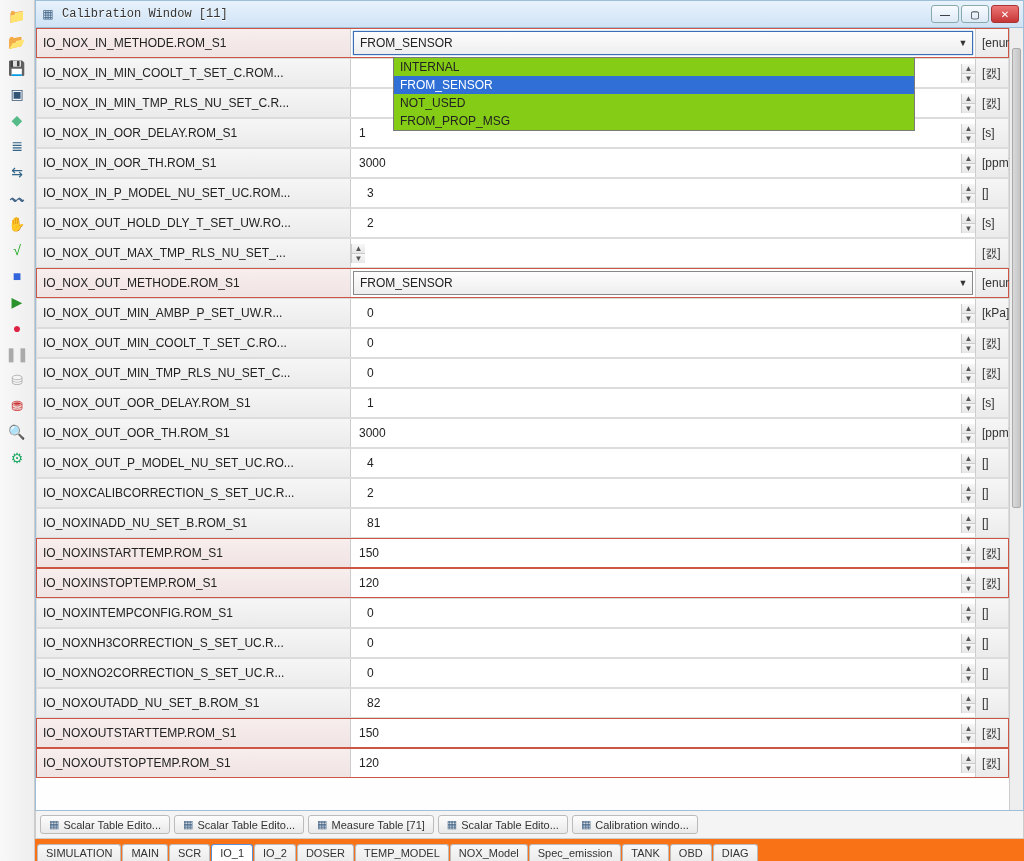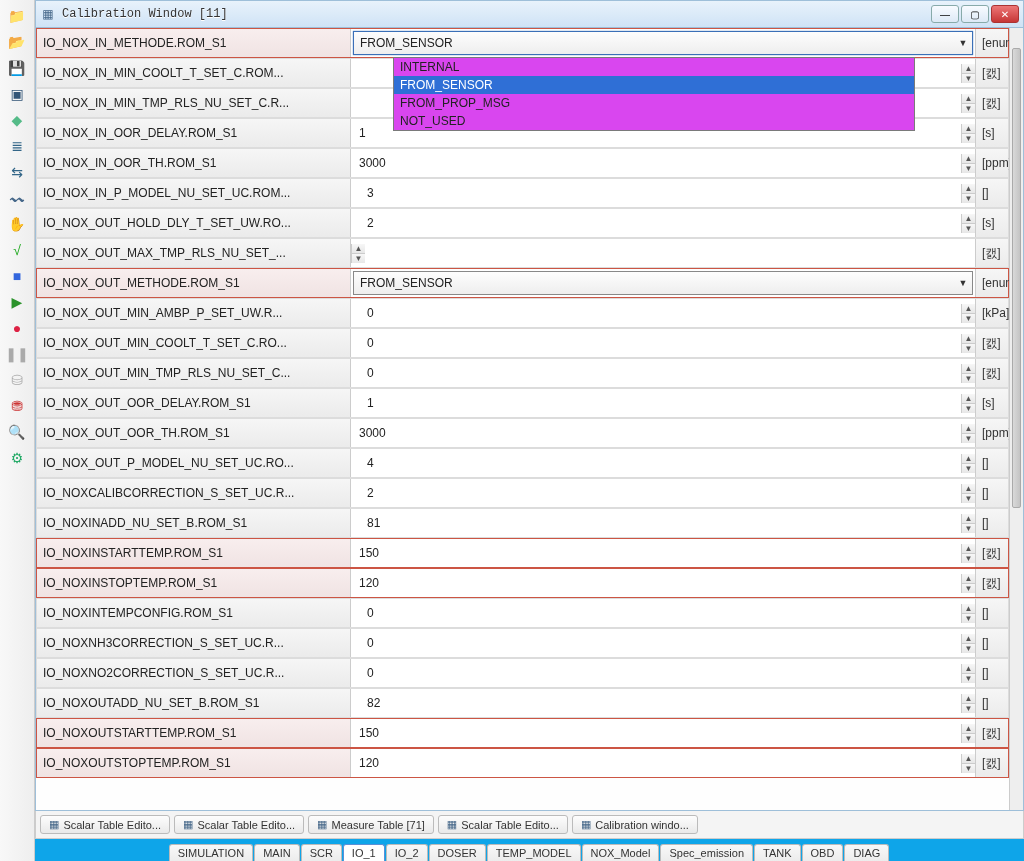--- a/index.html
+++ b/index.html
@@ -189,21 +189,21 @@
 .row .combo .combo-arrow {
   width: 18px;
   display: flex; align-items: center; justify-content: center;
   font-size: 9px; color: #333;
 }
 .dropdown-list {
   position: absolute;
   left: 357px;
   top: 29px;
   width: 522px;
-  background: #d946ef;
+  background: #84cc16;
   border: 1px solid #7a7a7a;
   z-index: 10;
 }
 .dropdown-list .opt {
   padding: 2px 6px;
   font-size: 12px;
   color: #222;
   cursor: pointer;
 }
 .dropdown-list .opt.sel {
@@ -228,25 +228,24 @@
   padding: 2px 8px;
   display: flex; align-items: center; gap: 4px;
   font-size: 11px;
   color: #333;
   cursor: pointer;
 }
 .wtab .ico { color: #468; font-size: 11px; }
 
 .bottom-tabs {
   height: 22px;
-  background: #0ea5e9;
+  background: #f97316;
   display: flex;
   align-items: flex-end;
   padding: 0 2px;
-  justify-content: center;
 }
 .btab {
   border: 1px solid #bbb;
   border-bottom: none;
   background: linear-gradient(to bottom, #f8f8f8, #ececec);
   padding: 2px 8px;
   font-size: 11px;
   color: #333;
   margin-right: 1px;
   border-top-left-radius: 3px;
@@ -565,22 +564,22 @@
             </div>
             <div class="unit">[캜]</div>
           </div>
         </div>
       <div class="scrollbar-v">
         <div class="thumb"></div>
       </div>
       <div class="dropdown-list" id="dropdown-list">
           <div class="opt">INTERNAL</div>
           <div class="opt sel">FROM_SENSOR</div>
+          <div class="opt">NOT_USED</div>
           <div class="opt">FROM_PROP_MSG</div>
-          <div class="opt">NOT_USED</div>
         </div>
     </div>
 
     <div class="window-tabs" id="window-tabs">
         <div class="wtab">
           <span class="ico">▦</span>
           <span>Scalar Table Edito...</span>
         </div>
         <div class="wtab">
           <span class="ico">▦</span>

